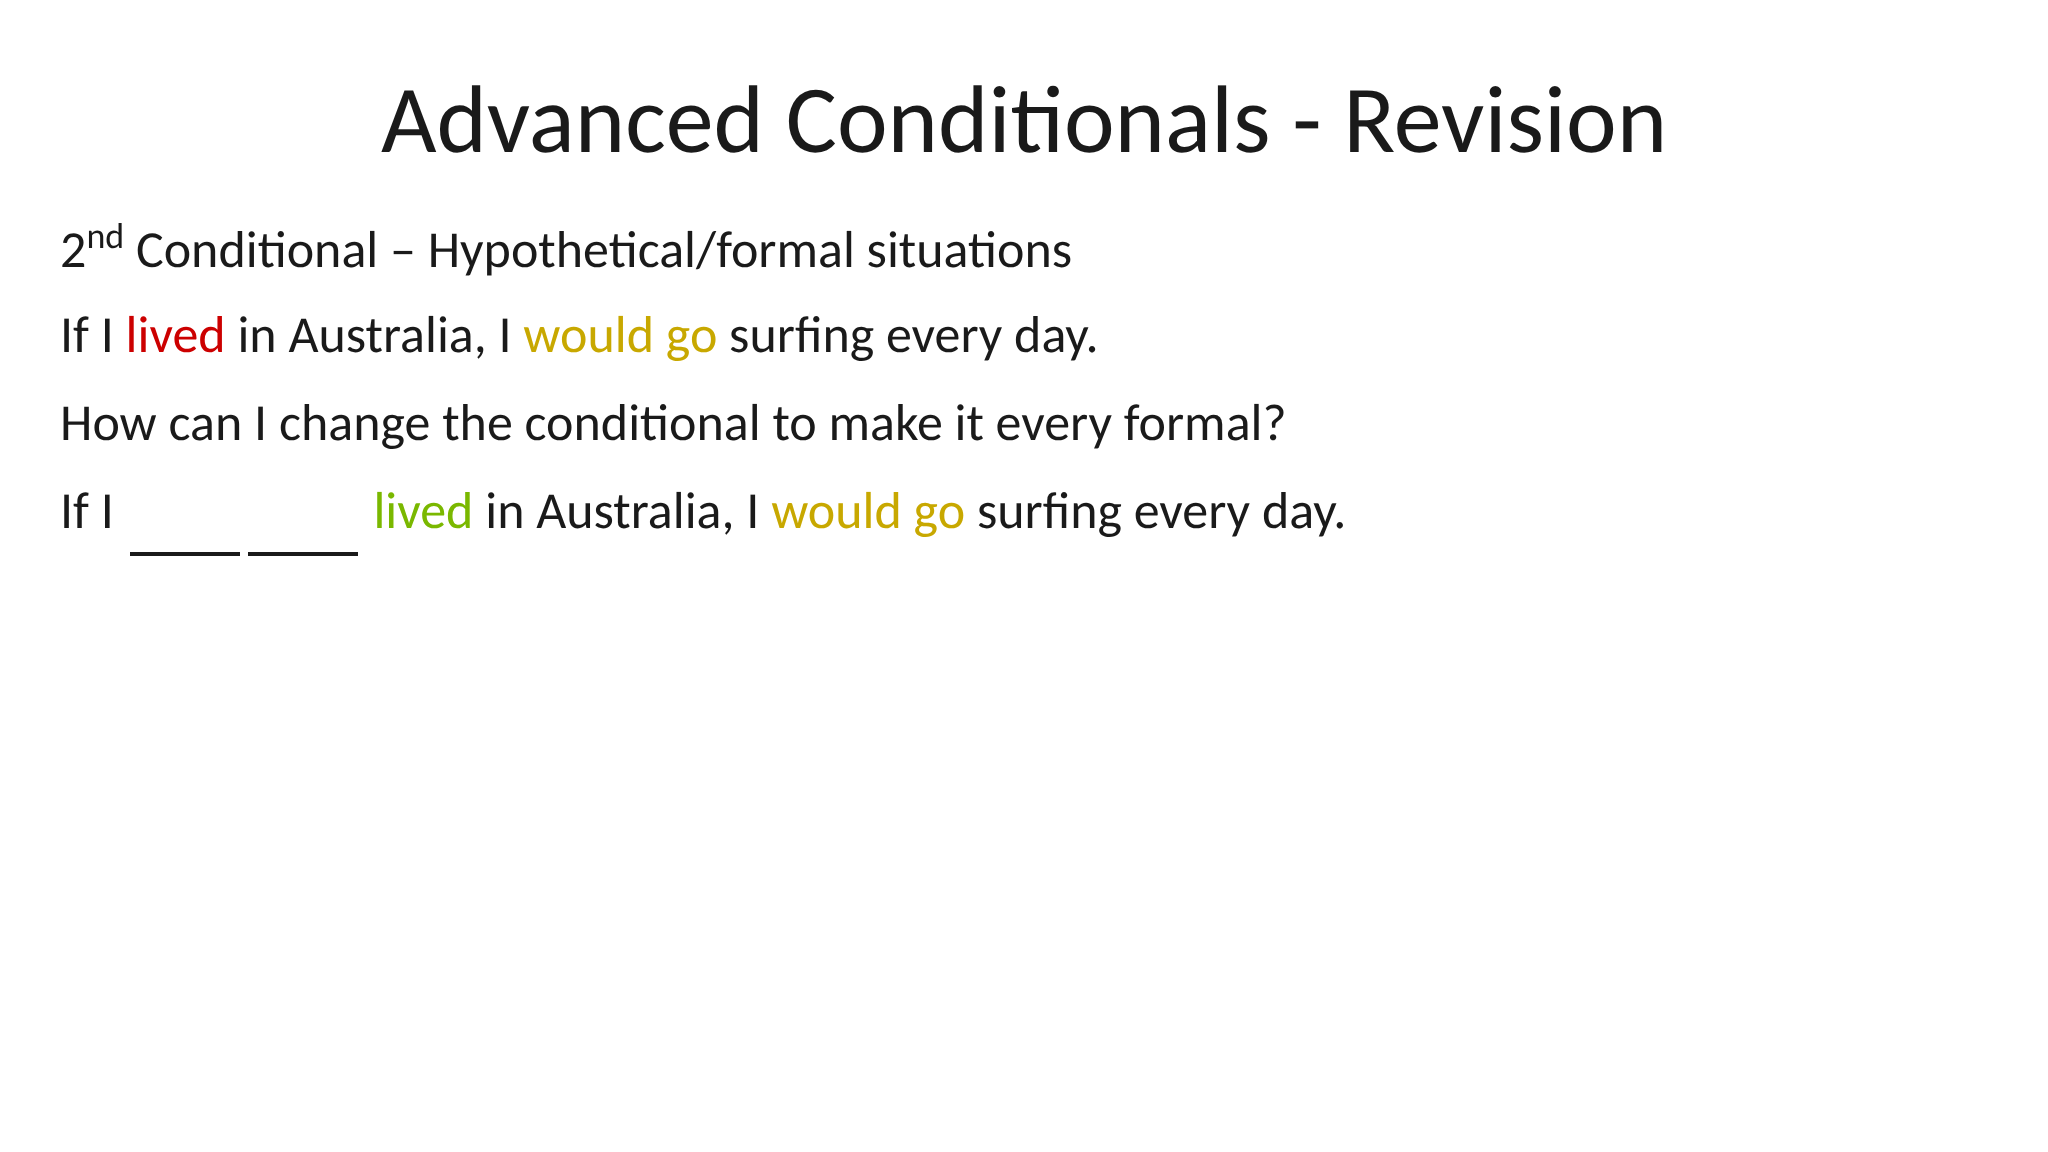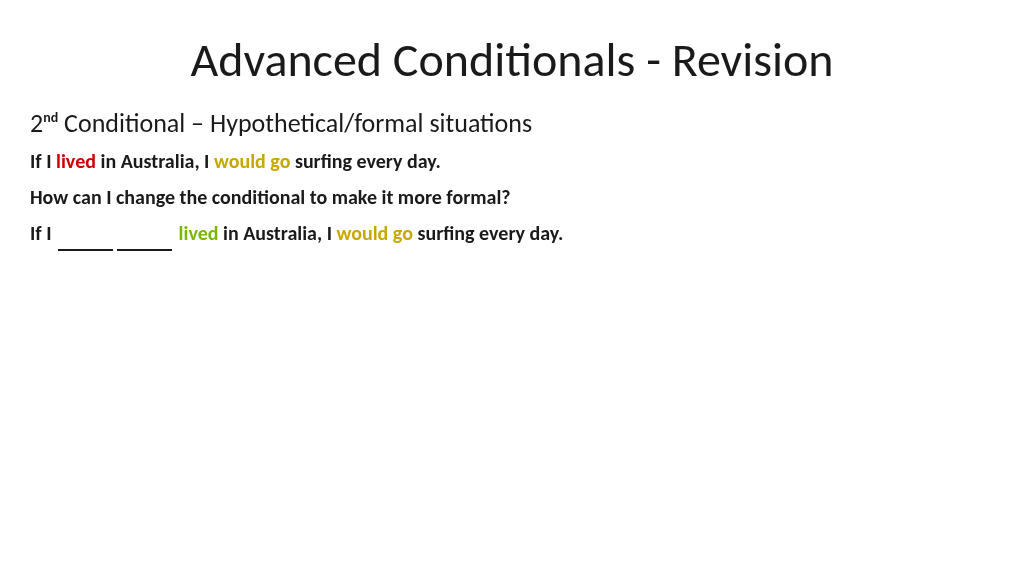--- a/index.html
+++ b/index.html
@@ -36,42 +36,41 @@
     }
 
     .subtitle {
       font-size: 26px;
       color: #1a1a1a;
       margin-bottom: 8px;
       font-weight: 400;
     }
 
     .line {
-      font-size: 20px;
+      font-size: 26px;
       color: #1a1a1a;
       margin-bottom: 8px;
-      font-weight: 700;
+      font-weight: 400;
       line-height: 1.4;
     }
 
     .red {
       color: #cc0000;
     }
 
     .yellow-green {
       color: #c8a800;
     }
 
     .green {
       color: #7ab800;
     }
 
     sup {
-      font-size: 14px;
-      font-weight: bold;
+      font-size: 18px;
     }
 
     .blank {
       display: inline-block;
       width: 55px;
       border-bottom: 2px solid #1a1a1a;
       margin: 0 2px;
       vertical-align: baseline;
       position: relative;
       bottom: -2px;
@@ -85,19 +84,19 @@
   <h1 class="title">Advanced Conditionals - Revision</h1>
 
   <p class="subtitle">
     <span>2</span><sup>nd</sup><span> Conditional – Hypothetical/formal situations</span>
   </p>
 
   <p class="line">
     <span>If I </span><span class="red">lived</span><span> in Australia, I </span><span class="yellow-green">would go</span><span> surfing every day.</span>
   </p>
 
-  <p class="line">How can I change the conditional to make it more formal?</p>
+  <p class="line">How can I change the conditional to make it every formal?</p>
 
   <p class="line">
     <span>If I </span><span class="blank">&nbsp;</span><span class="blank">&nbsp;</span><span> </span><span class="green">lived</span><span> in Australia, I </span><span class="yellow-green">would go</span><span> surfing every day.</span>
   </p>
 
 </div>
 
 </body></html>

